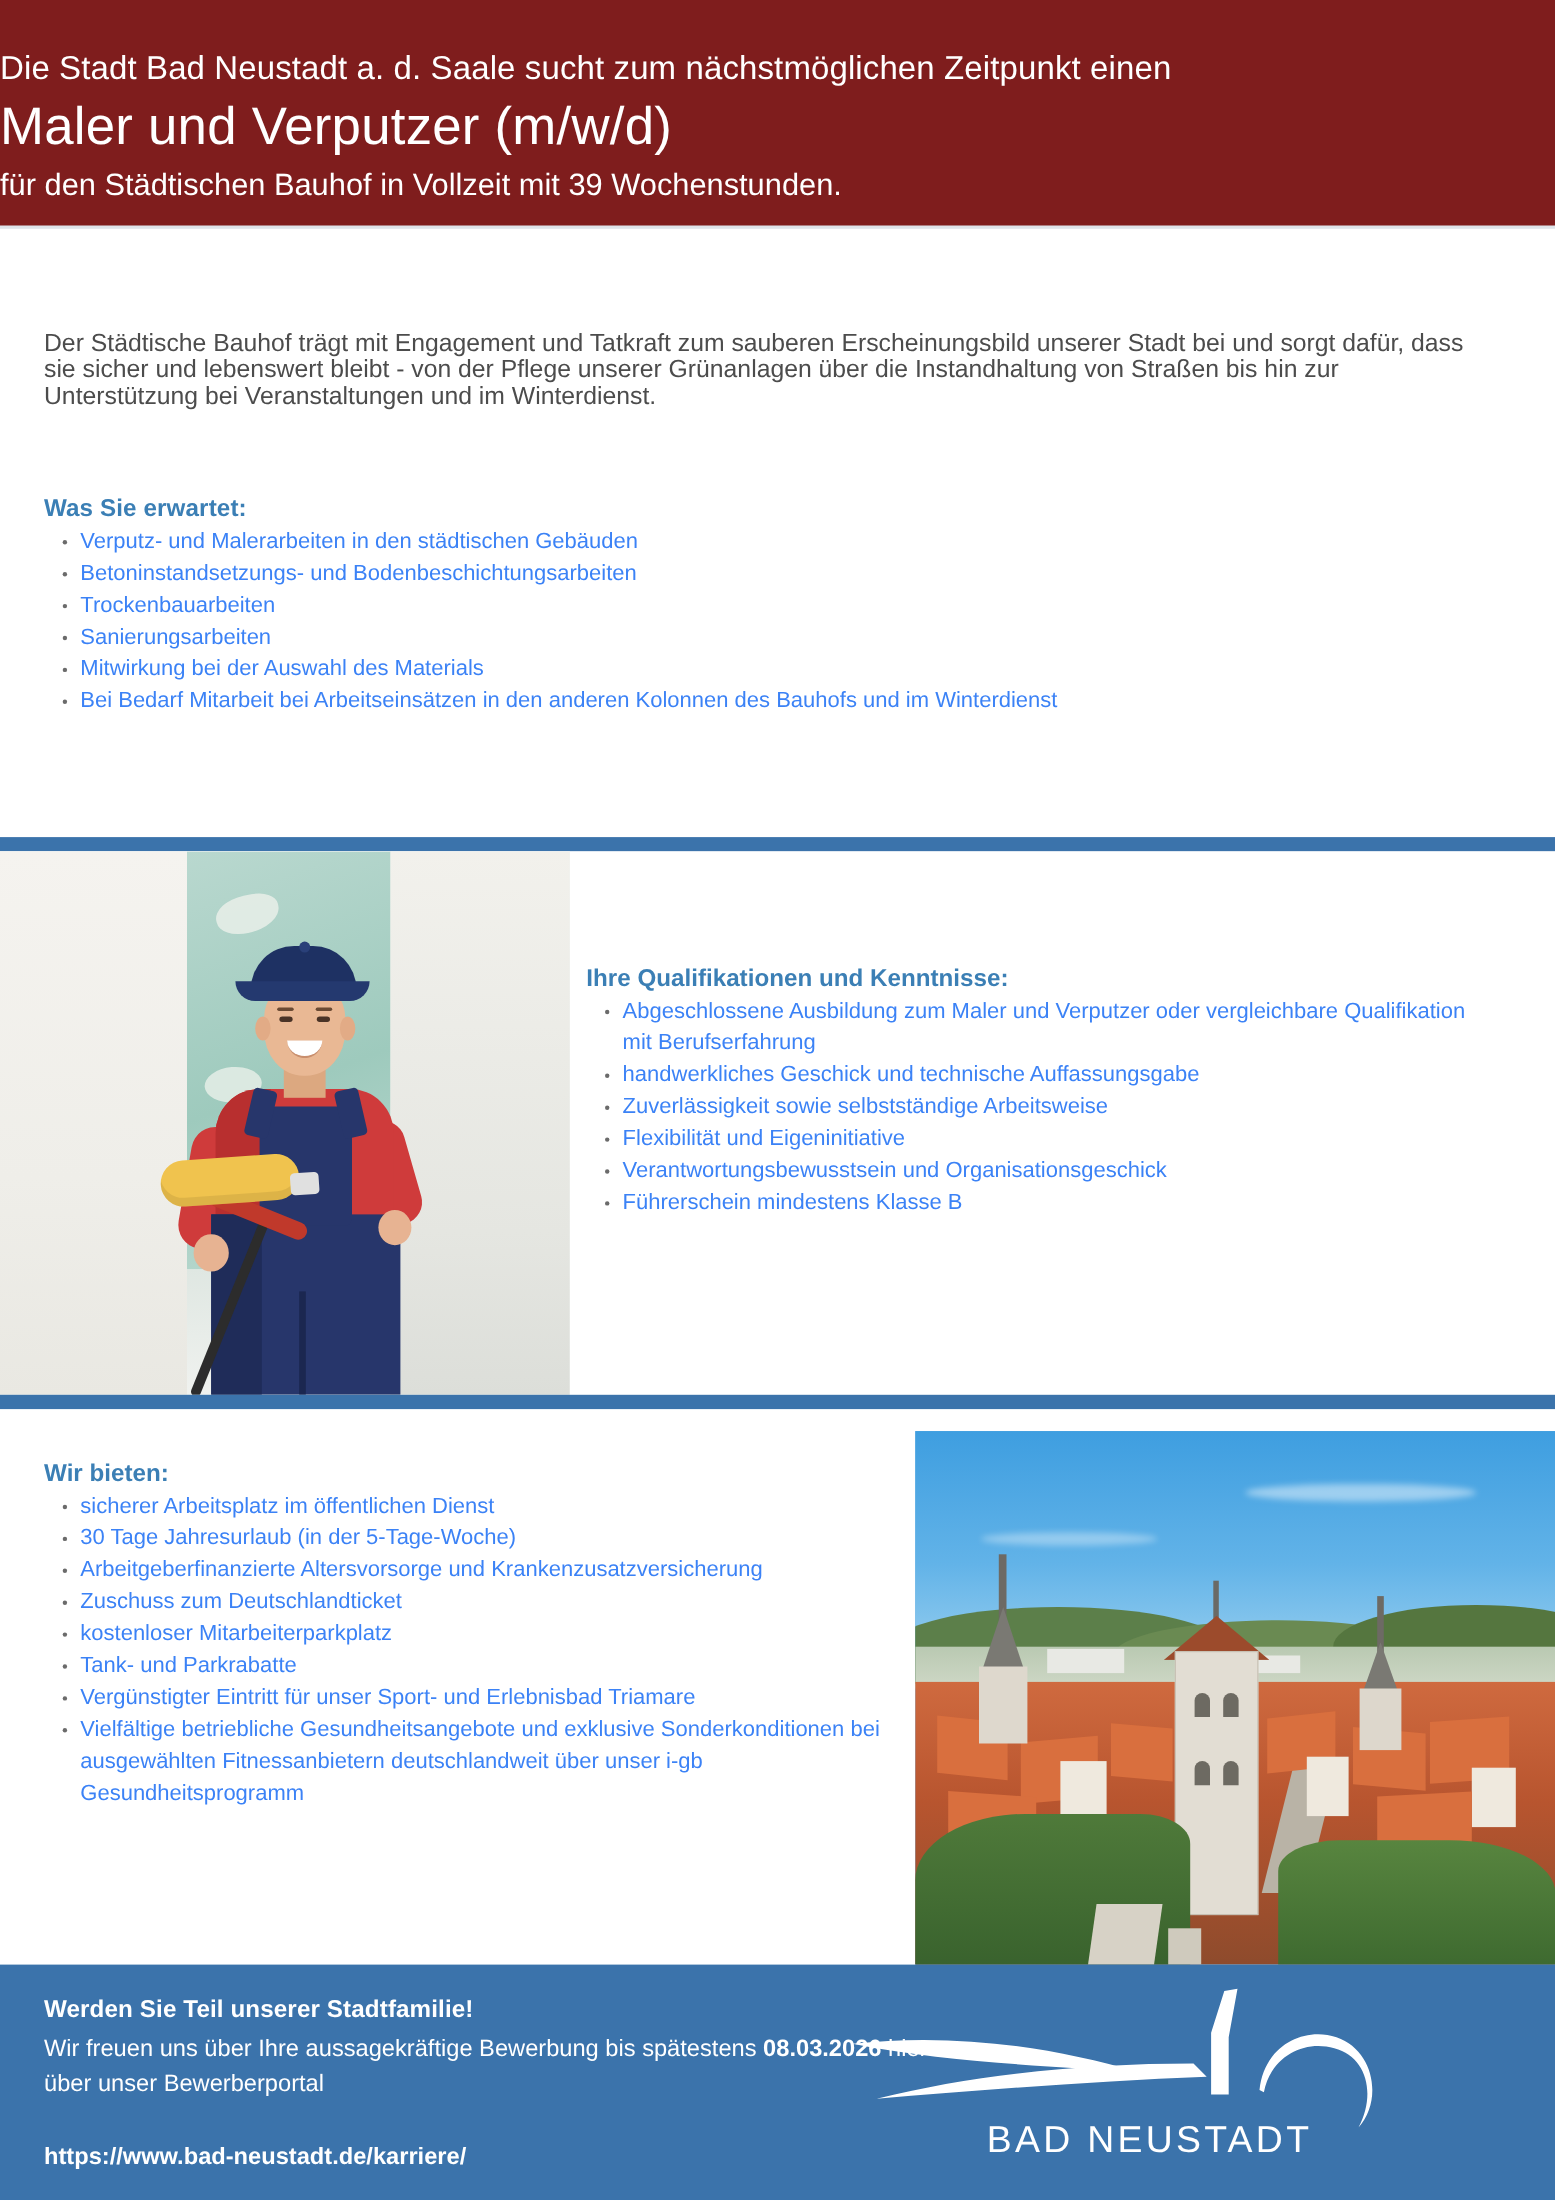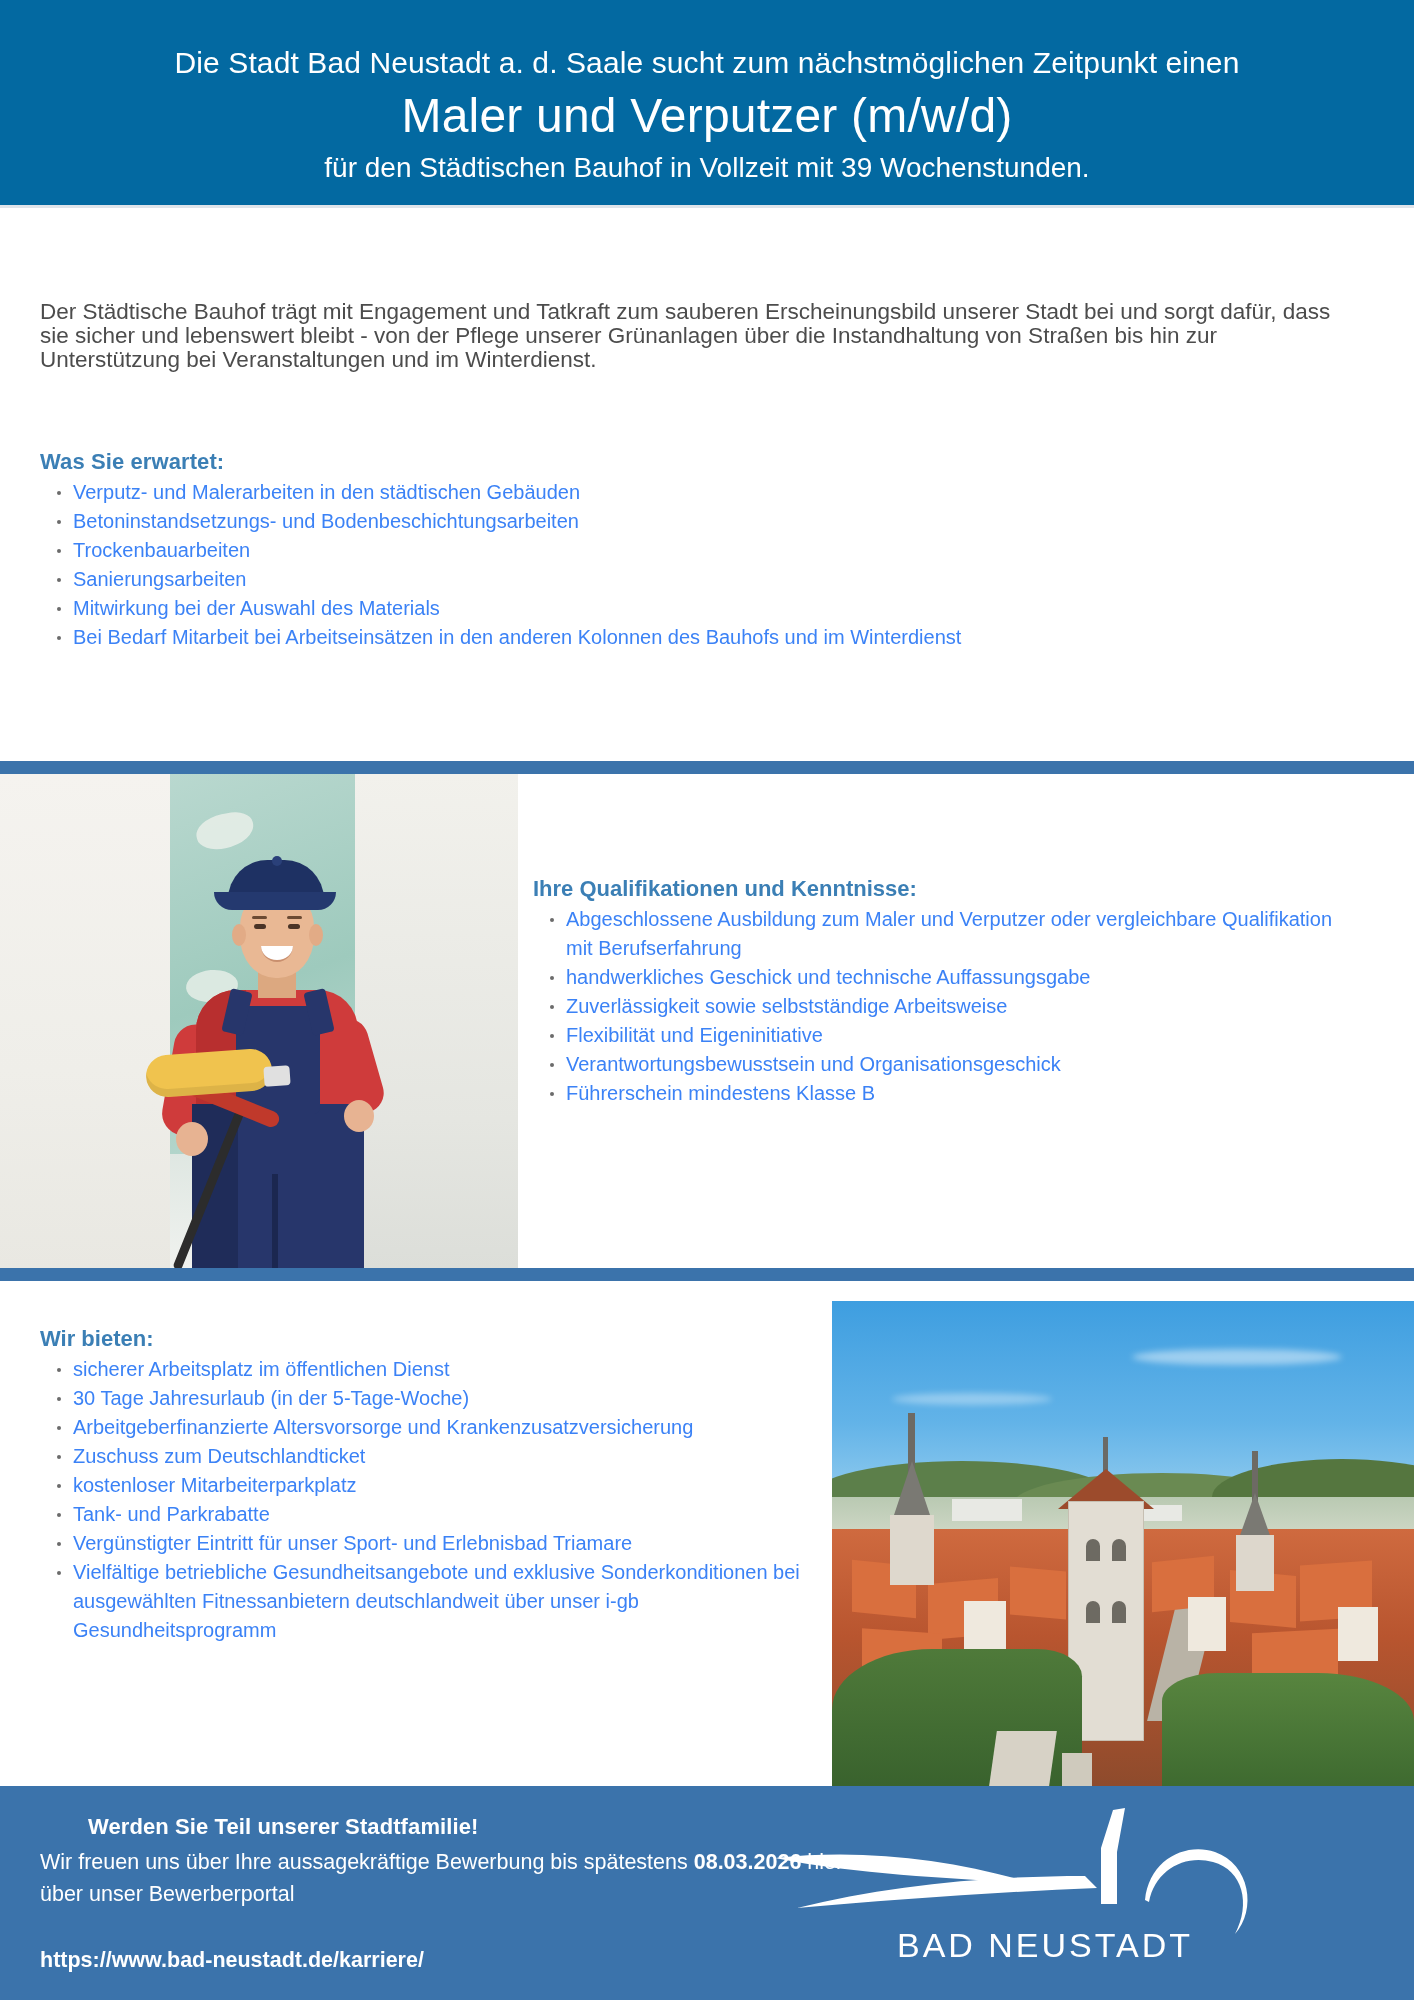--- a/index.html
+++ b/index.html
@@ -18,23 +18,23 @@
     overflow: hidden;
     background: #ffffff;
   }
 
   
   .header {
     position: absolute;
     left: 0; top: 0;
     width: 1414px;
     height: 207px;
-    background: #0369a1;
+    background: #7f1d1d;
     color: #ffffff;
-    text-align: center;
+    text-align: left;
     box-sizing: border-box;
     padding-top: 44px;
   }
   .header-line1 {
     font-size: 30px;
     line-height: 38px;
     font-weight: 400;
     letter-spacing: 0.1px;
   }
   .header-title {
@@ -192,21 +192,20 @@
     height: 214px;
     background: #3b73ab;
     color: #ffffff;
   }
   .footer-head {
     position: absolute;
     left: 40px; top: 28px;
     font-size: 22px;
     font-weight: bold;
     letter-spacing: 0.1px;
-    margin-left: 48px;
   }
   .footer-text {
     position: absolute;
     left: 40px; top: 60px;
     width: 830px;
     font-size: 21.5px;
     line-height: 32px;
     font-weight: 400;
   }
   .footer-text b { font-weight: bold; }

